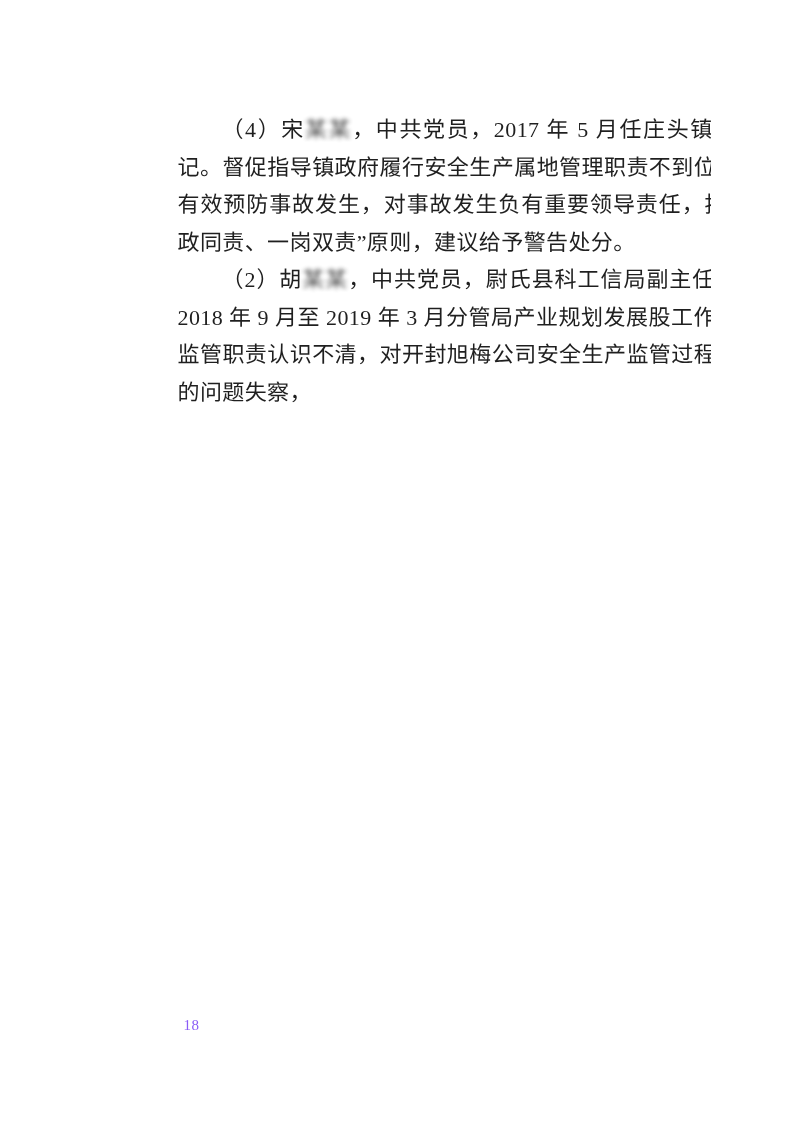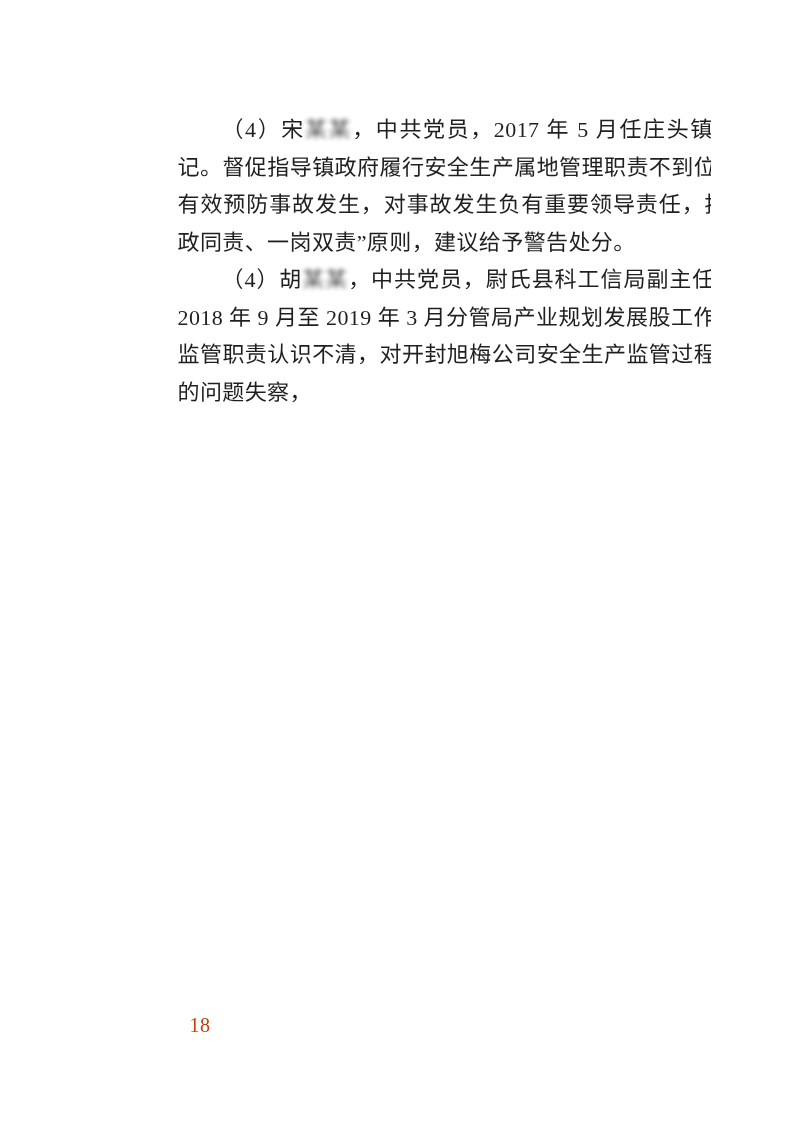--- a/index.html
+++ b/index.html
@@ -36,30 +36,30 @@
   .doc-body p.heading {
     font-weight: bold;
     letter-spacing: 0.8px;
   }
   .blurred {
     filter: blur(2.2px);
     opacity: 0.78;
   }
   .page-number {
     position: absolute;
-    left: 107px;
+    left: 101px;
     top: 1016px;
-    font-size: 20px;
+    font-size: 15px;
     line-height: 18px;
     letter-spacing: 0.5px;
-    color: #c2410c;
+    color: #8b5cf6;
   }
 </style>
 </head>
 <body>
 
 <div class="page">
   <div class="doc-body">
       <p class="body"><span>（4）宋</span><span class="blurred">某某</span><span>，中共党员，2017 年 5 月任庄头镇党委书记。督促指导镇政府履行安全生产属地管理职责不到位，未能有效预防事故发生，对事故发生负有重要领导责任，按照“党政同责、一岗双责”原则，建议给予警告处分。</span></p>
-      <p class="body"><span>（4）胡</span><span class="blurred">某某</span><span>，中共党员，尉氏县科工信局副主任科员，2018 年 9 月至 2019 年 3 月分管局产业规划发展股工作。安全监管职责认识不清，对开封旭梅公司安全生产监管过程中存在的问题失察，</span></p>
+      <p class="body"><span>（2）胡</span><span class="blurred">某某</span><span>，中共党员，尉氏县科工信局副主任科员，2018 年 9 月至 2019 年 3 月分管局产业规划发展股工作。安全监管职责认识不清，对开封旭梅公司安全生产监管过程中存在的问题失察，</span></p>
     </div>
   <div class="page-number">18</div>
 </div>
 
 </body></html>

